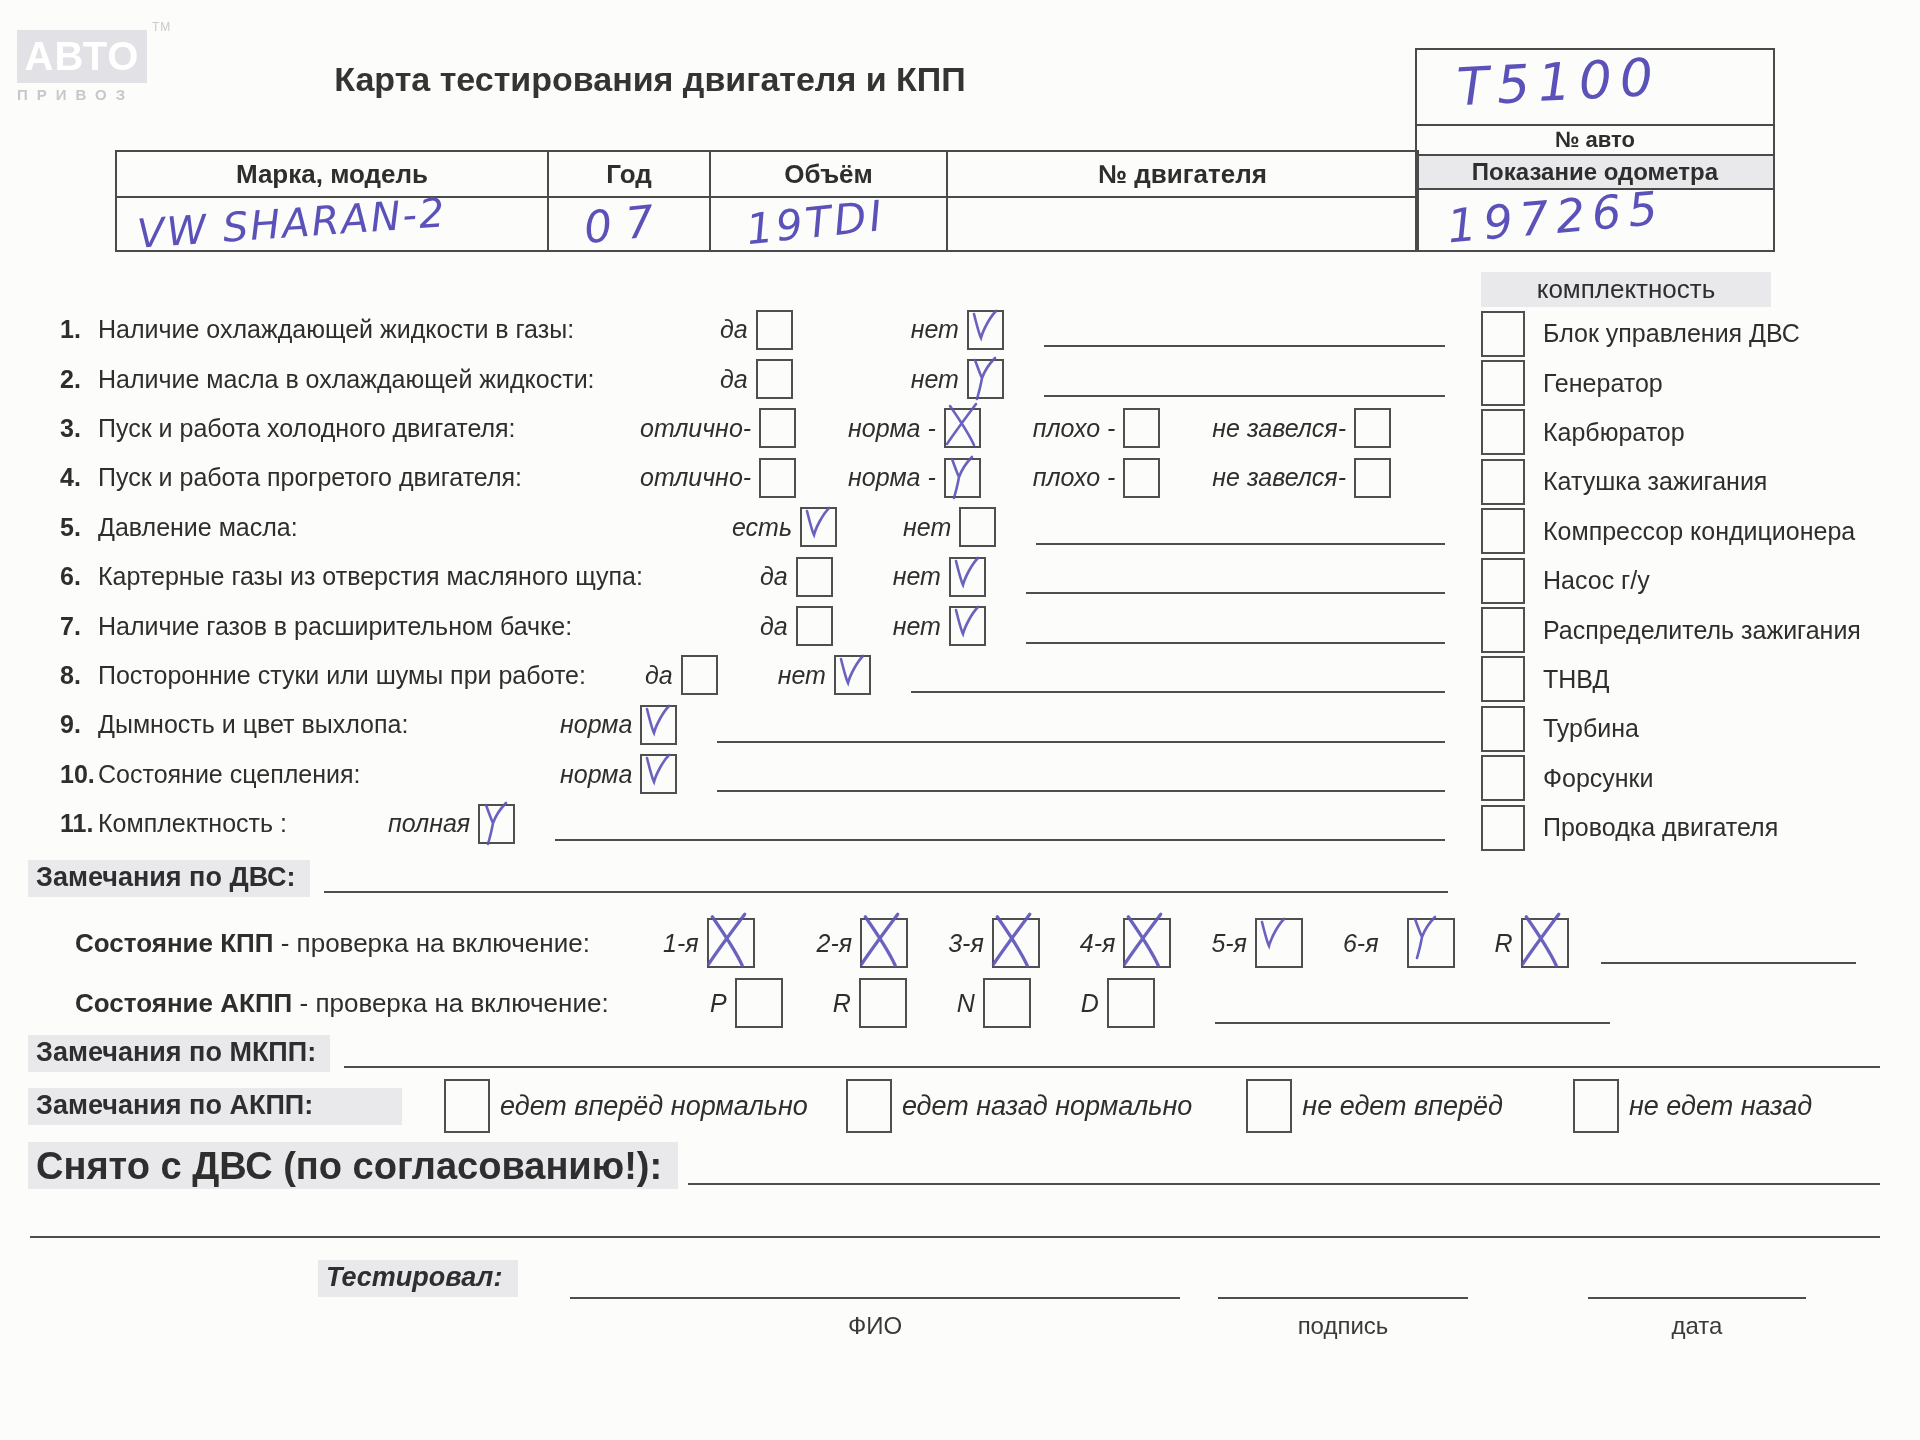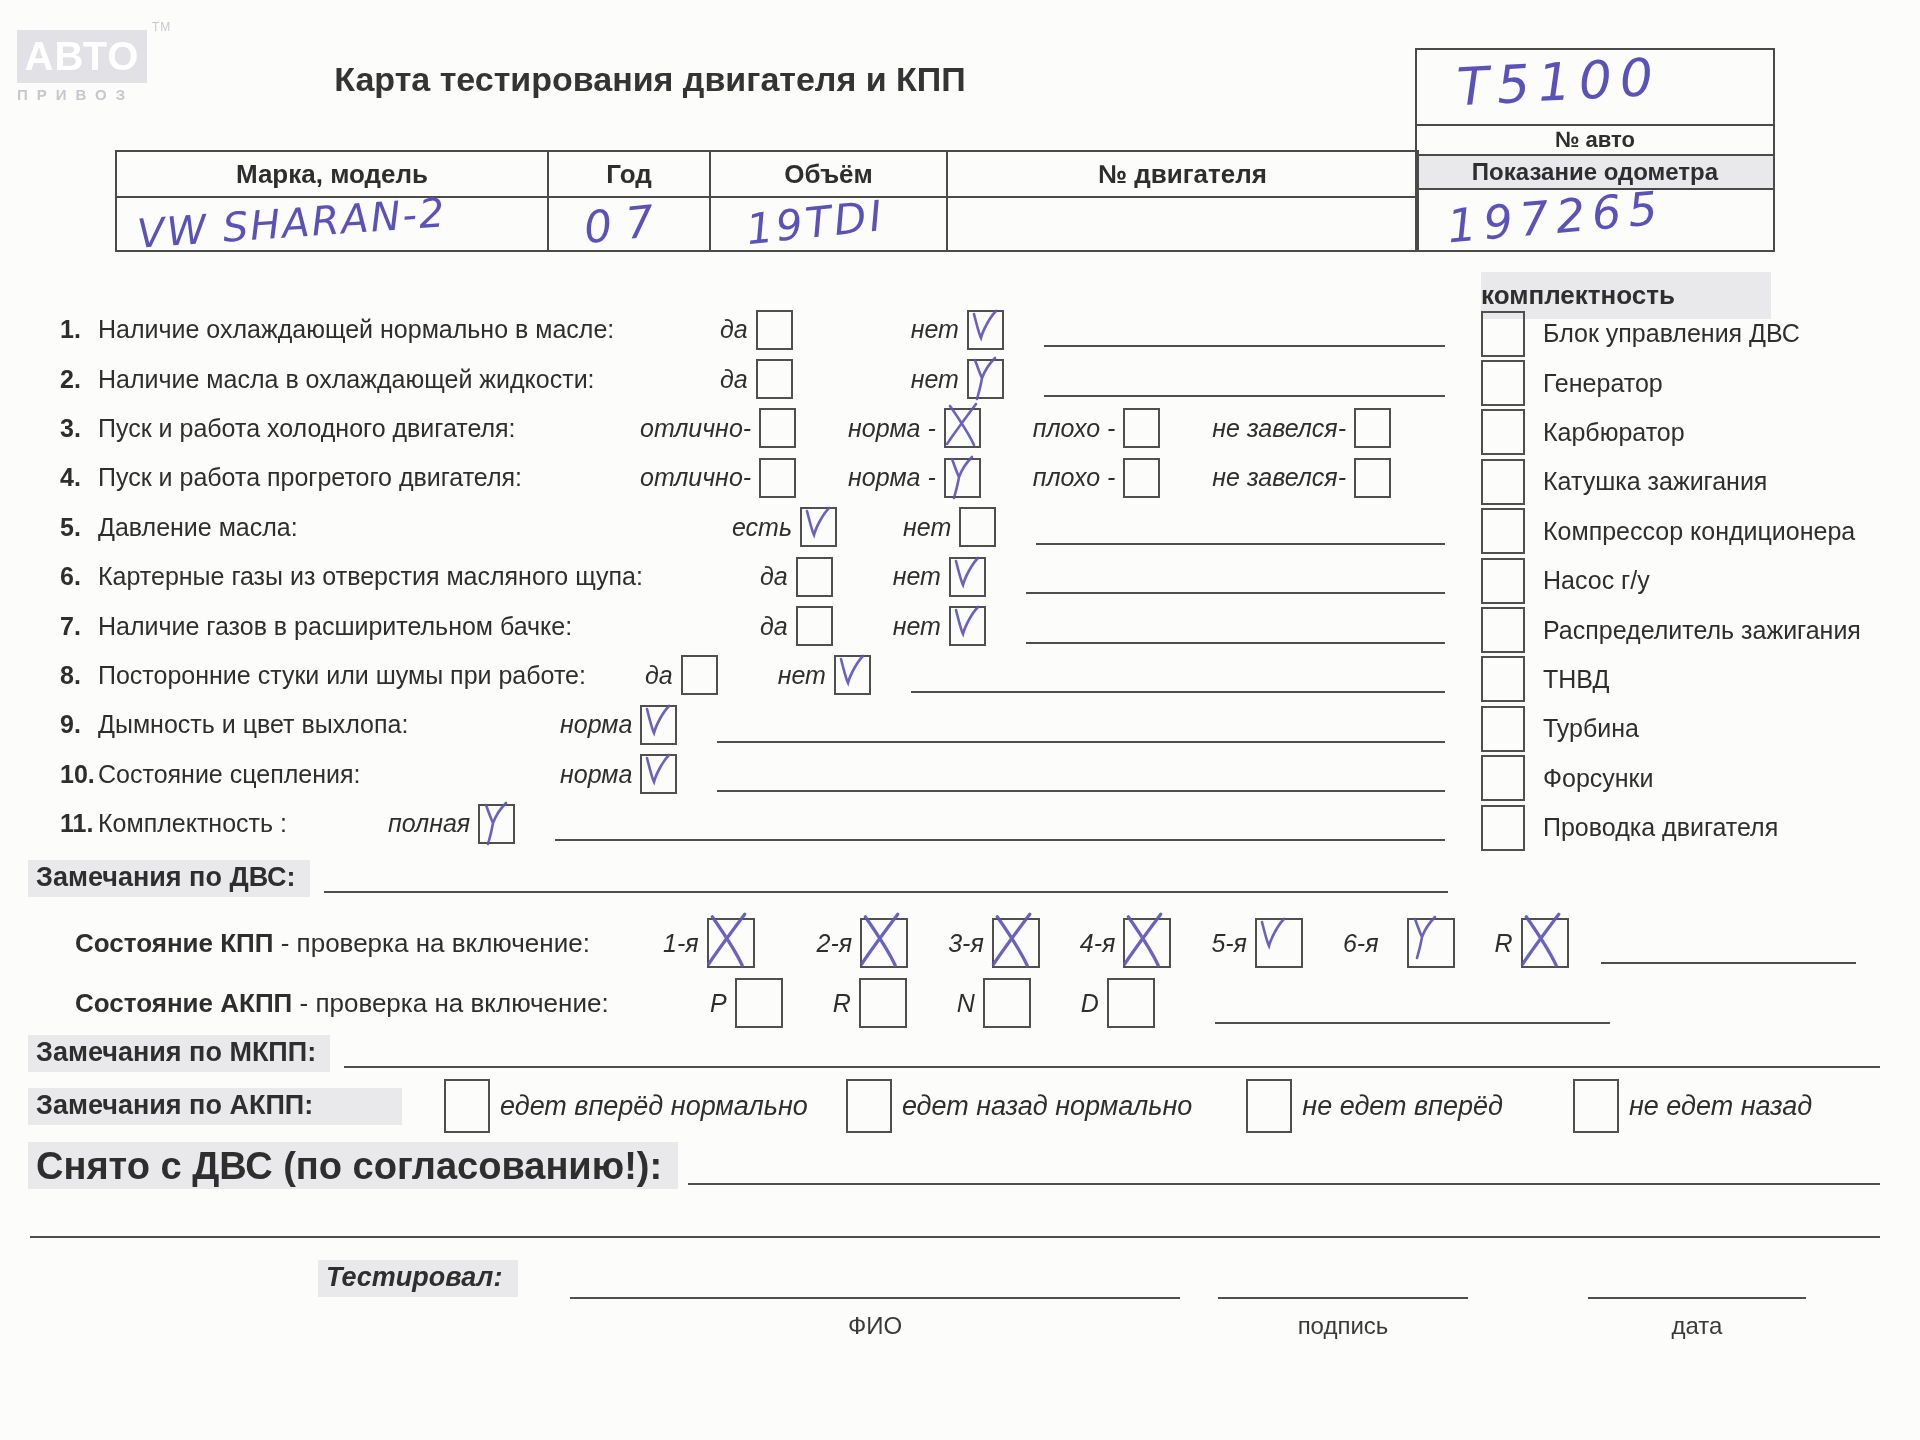--- a/index.html
+++ b/index.html
@@ -39,21 +39,21 @@
   .chk-num{width:38px;font-weight:bold;font-size:25px}
   .chk-label{font-size:25px;white-space:nowrap}
   .opt{display:flex;align-items:center;flex:none}
   .opt-label{font-style:italic;font-size:25px;margin-right:8px;white-space:nowrap}
   .box-s{width:33px;height:36px}
   .box-m{width:40px;height:42px}
   .box-g{width:44px;height:46px}
   .box-t{width:42px;height:50px}
   .fill{flex:1;align-self:flex-end;margin-bottom:7px;border-bottom:2px solid #4e4e4e}
   
-  .eq-head{left:1481px;top:272px;width:290px;font-weight:bold;font-size:26px;padding:8px 0}
+  .eq-head{left:1481px;top:272px;width:290px;text-align:center;font-weight:normal;font-size:26px;padding:2px 0}
   .eq-col{left:1481px;top:309px}
   .eq-item{display:flex;align-items:center;height:49.4px}
   .eq-item .cbox{margin-right:18px}
   .eq-label{font-size:25px;white-space:nowrap}
   
   .gear-row{display:flex;align-items:center;height:56px}
   .gear-label{flex:none;font-size:26px;white-space:nowrap}
   .gear-label b{font-weight:bold}
   
   .ak-group{display:flex;align-items:center;flex:none}
@@ -109,21 +109,21 @@
     <div class="vcol" style="flex:1">
       <div class="vhead">№ двигателя</div>
       <div class="vval"></div>
     </div>
   </div>
 
   <div class="abs chk-wrap" id="checklist">
       <div class="chk-row">
         <span class="chk-head" style="width: 660px;">
           <span class="chk-num">1.</span>
-          <span class="chk-label">Наличие охлаждающей нормально в масле:</span>
+          <span class="chk-label">Наличие охлаждающей жидкости в газы:</span>
         </span>
         <span class="opt">
           <span class="opt-label">да</span>
           <span class="cbox box-s"></span>
         </span>
         <span class="opt" style="margin-left: 118px;">
           <span class="opt-label">нет</span>
           <span class="cbox box-s">
             <svg class="mark" viewBox="0 0 40 48" style="width: 40px; height: 48px; left: -5px; top: -7px;">
               <path d="M10 9 C13 21 15 29 17 33 C19 25 26 12 32 6"></path>

